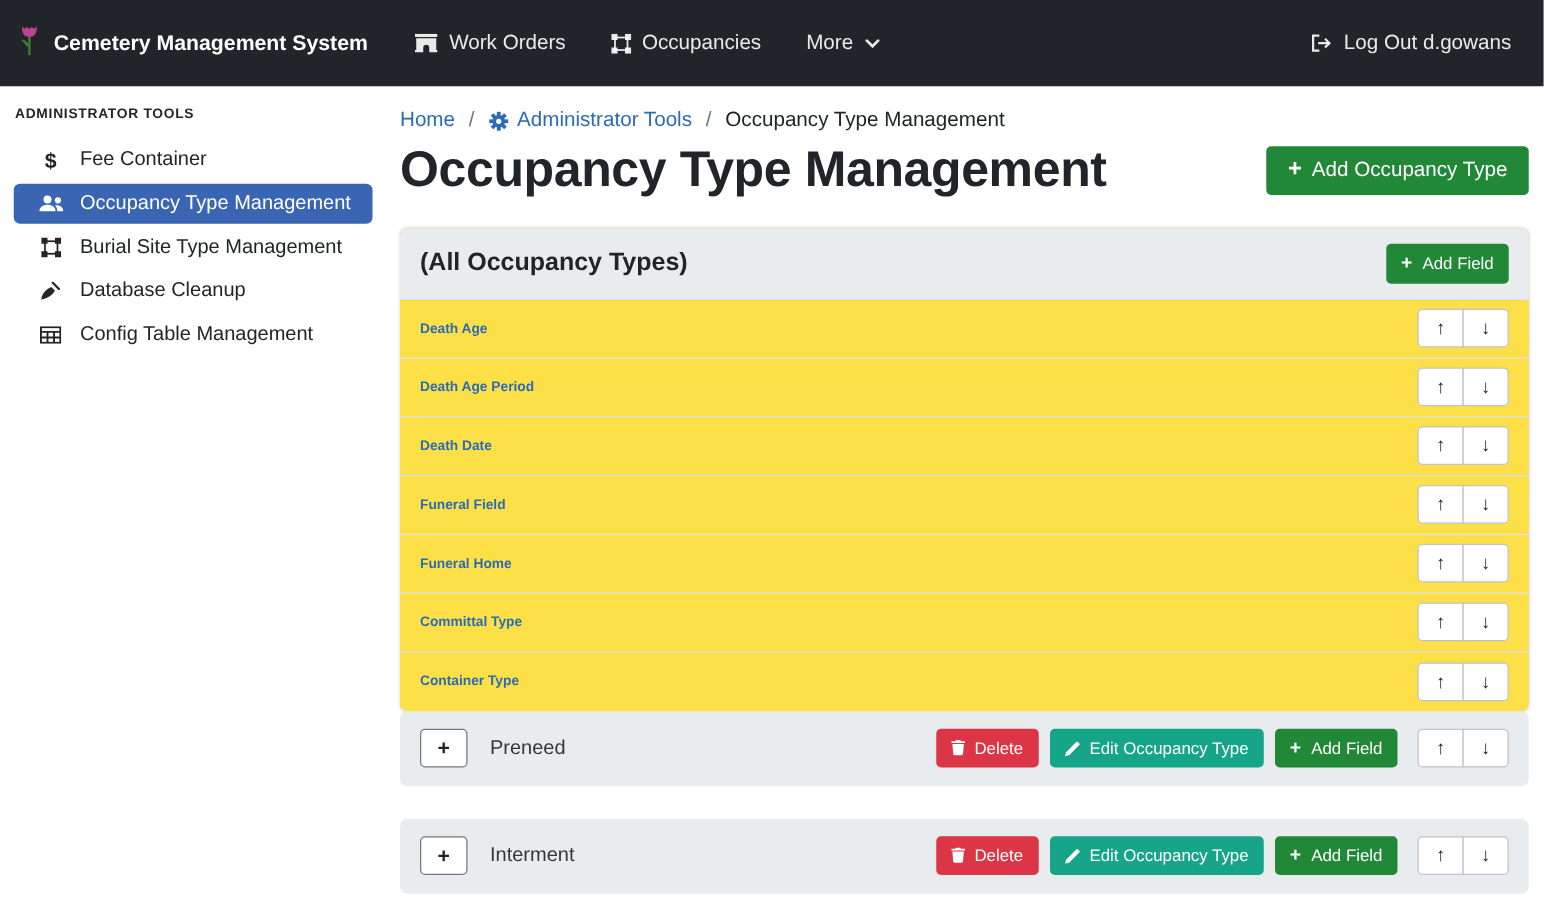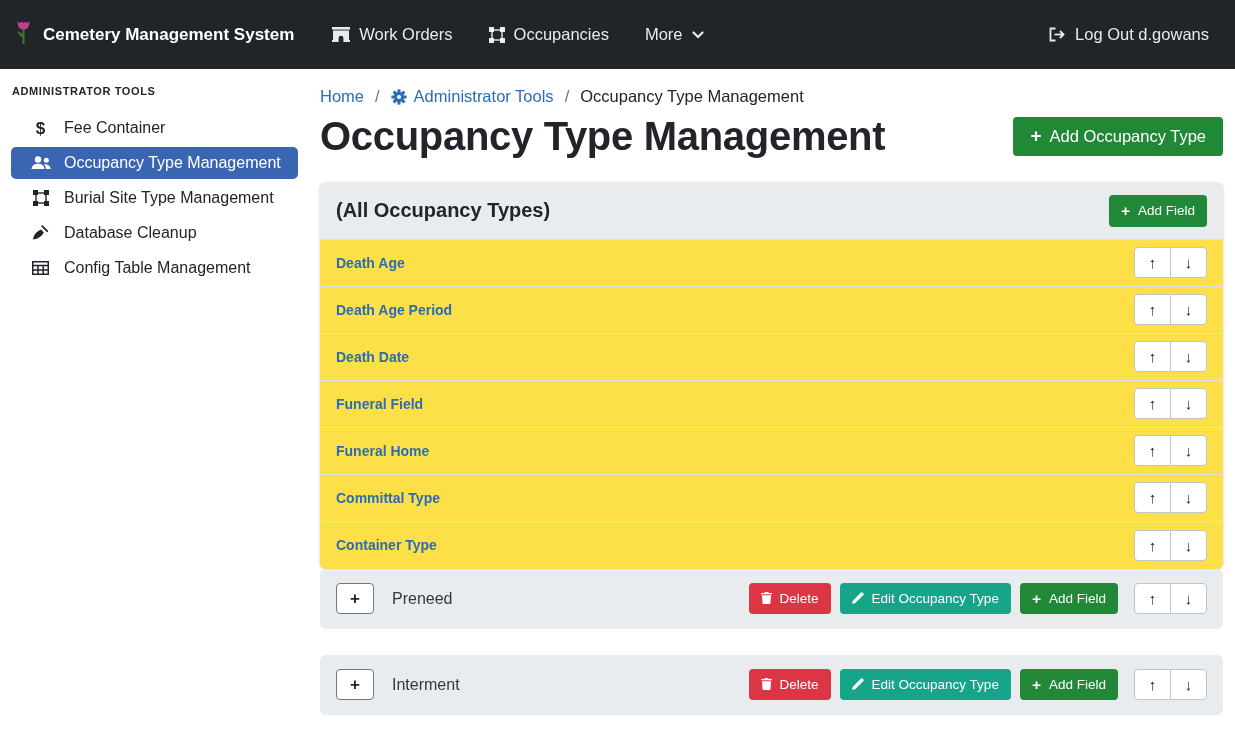--- a/index.html
+++ b/index.html
@@ -94,36 +94,36 @@
     background: #e9ecef; border-radius: 6px 6px 0 0;
     padding: 12px 16px; display: flex; align-items: center; justify-content: space-between;
     border-bottom: 1px solid #dee2e6; min-height: 56px;
   }
   .card-title { font-size: 20px; font-weight: 600; color: #212529; }
   .field-row {
     display: flex; align-items: center; justify-content: space-between;
     padding: 7px 16px; border-bottom: 1px solid #dee2e6; min-height: 47px;
   }
   .field-row:last-child { border-bottom: none; }
-  .field-link { font-weight: 700; font-size: 14px; color: #2b6cb5; }
+  .field-link { font-weight: 700; font-size: 11px; color: #2b6cb5; }
 
   
   .section-bar {
     background: #e9ecef; border-radius: 6px;
     padding: 13px 16px; display: flex; align-items: center;
     margin-bottom: 26px; min-height: 60px;
   }
   .expand-btn {
     width: 38px; height: 31px; background: #fff;
     border: 1px solid #72787e; border-radius: 4px;
     font-size: 17px; font-weight: 700; color: #212529; cursor: pointer;
     display: flex; align-items: center; justify-content: center;
   }
   .section-title { font-size: 16px; font-weight: 500; color: #33383d; margin-left: 18px; }
-  .bar-actions { margin-left: auto; display: flex; align-items: flex-start; gap: 9px; }
+  .bar-actions { margin-left: auto; display: flex; align-items: center; gap: 9px; }
   .bar-actions .btngroup { margin-left: 7px; }
 </style>
 </head>
 <body>
 
 <header class="navbar">
   <div class="brand-wrap">
     <span class="icn">
       <svg width="19" height="27" viewBox="0 0 19 27">
         <path d="M3.5 2 C3.5 8 5.5 10.5 9.5 10.5 C13.5 10.5 15.5 8 15.5 2 C13.5 4.4 12.4 4.2 11.4 2.2 C10.4 4.4 8.6 4.4 7.6 2.2 C6.6 4.2 5.5 4.4 3.5 2 Z" fill="#c2418f"></path>

